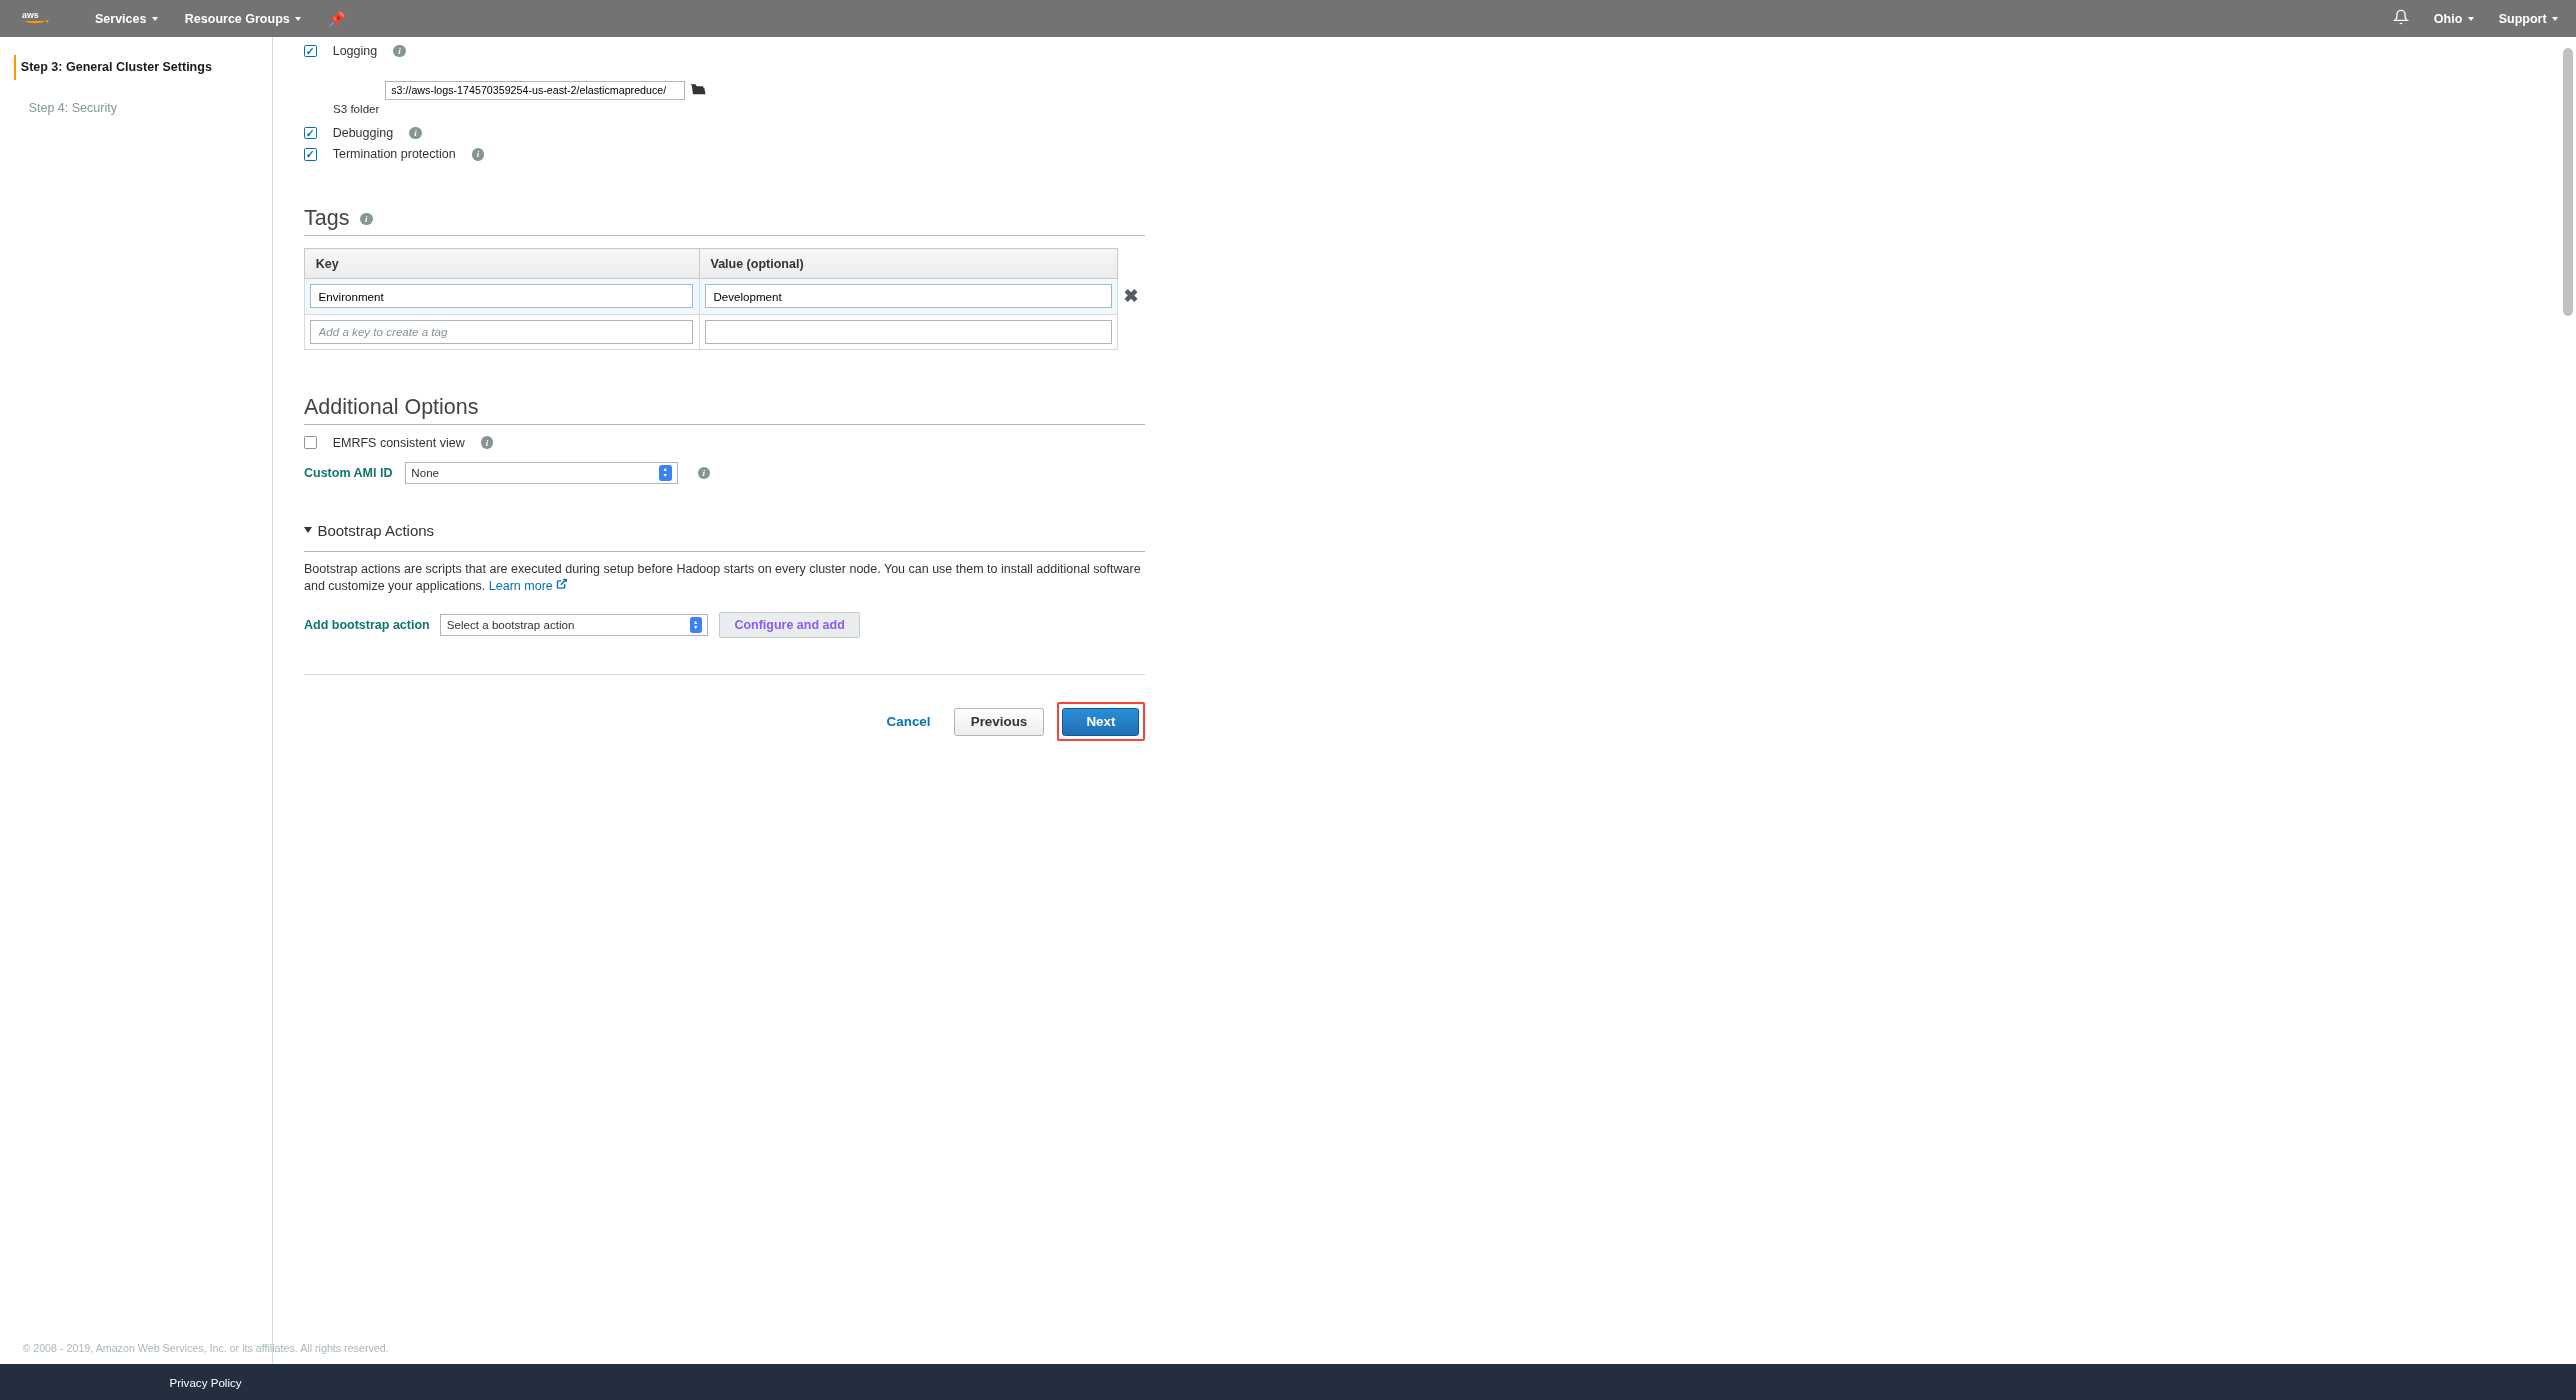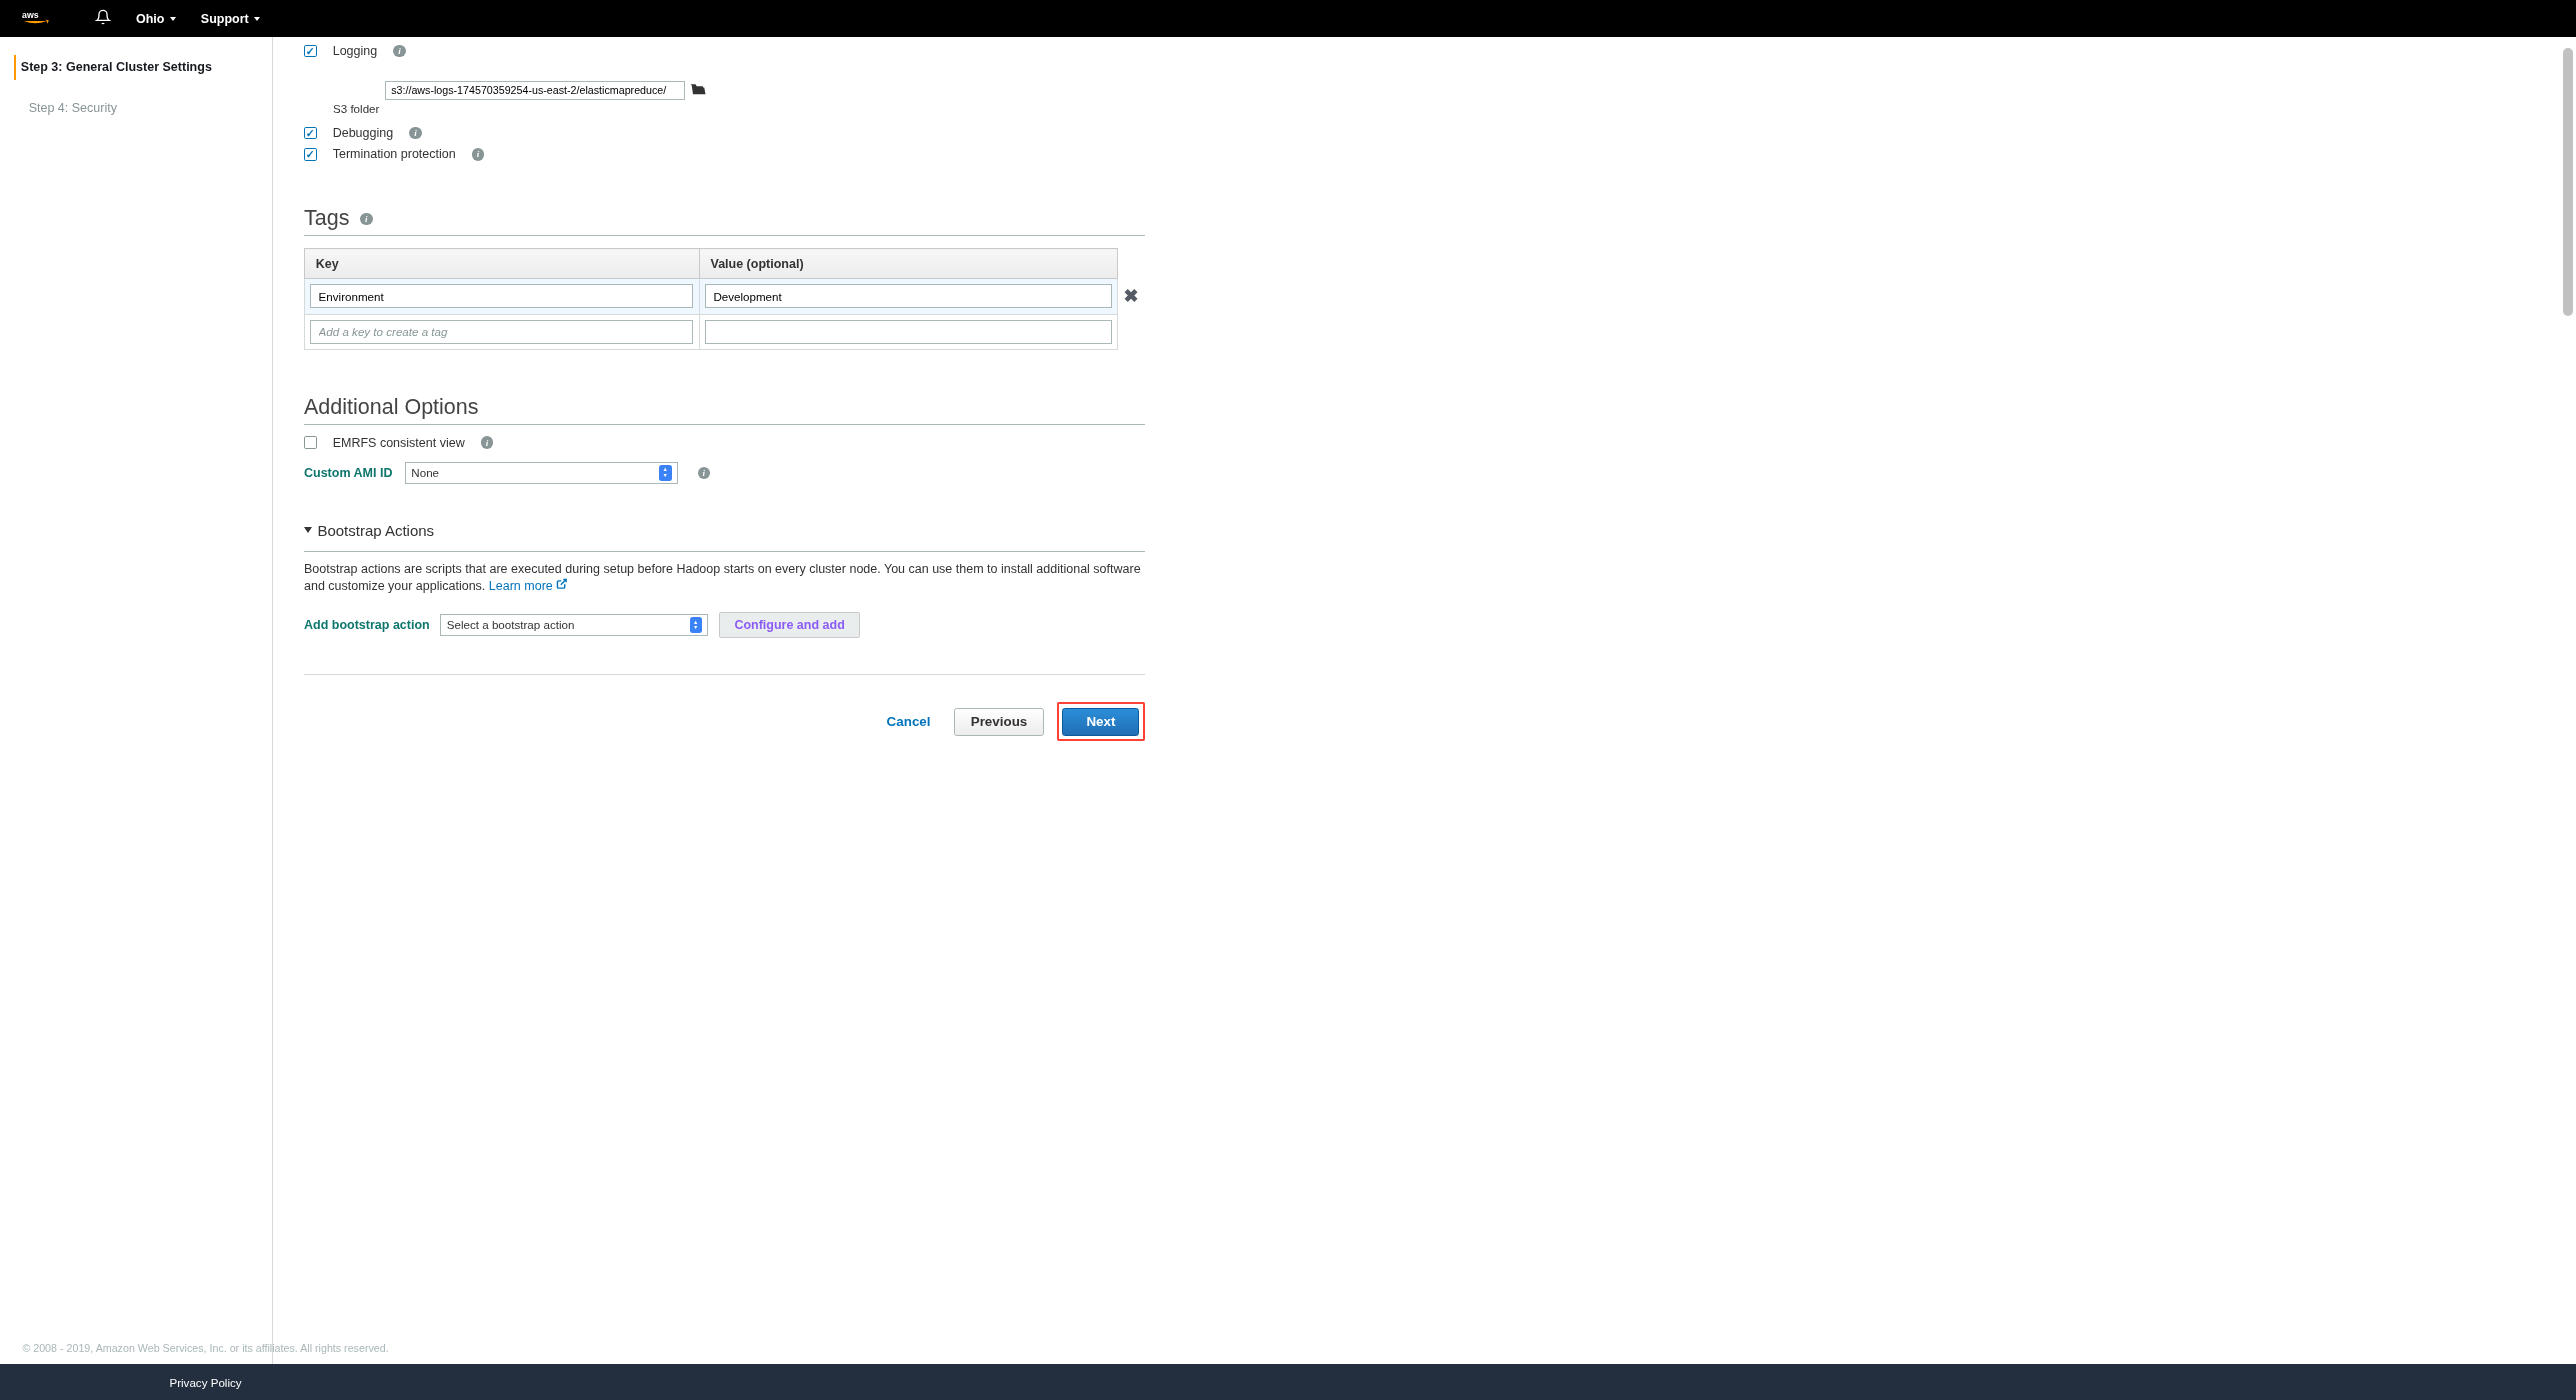--- a/index.html
+++ b/index.html
@@ -1,19 +1,19 @@
 <!DOCTYPE html>
 <html style="font-size:14.3px"><head>
 <meta charset="utf-8">
 <style>
 * { margin: 0; padding: 0; box-sizing: border-box; font-family: -apple-system, BlinkMacSystemFont, "Segoe UI", Helvetica, Arial, sans-serif; }
 body { background: #fff; color: #333; font-size: 11.6px; }
 
 
-.top-nav { background: #000000; height: 37px; display: flex; align-items: center; padding: 0 18px; color: #fff; }
+.top-nav { background: #737373; height: 37px; display: flex; align-items: center; padding: 0 18px; color: #fff; }
 .aws-logo { display: flex; align-items: center; margin-right: 36px; }
 .aws-logo svg { height: 19.7px; }
 .nav-left { display: flex; align-items: center; gap: 27px; flex: 1; }
 .nav-item { color: #fff; font-weight: 600; font-size: 12.5px; display: inline-flex; align-items: center; gap: 5.4px; cursor: pointer; }
 .nav-right { display: flex; align-items: center; gap: 25px; }
 .caret-down { border-left: 3.6px solid transparent; border-right: 3.6px solid transparent; border-top: 4.5px solid currentColor; display: inline-block; }
 
 
 .page { display: flex; min-height: calc(100vh - 73px); }
 .sidebar { width: 273px; border-right: 0.9px solid #d5dbdb; padding: 18px 21.5px; }
@@ -83,20 +83,31 @@
 </style>
 </head>
 <body>
 
 <div class="top-nav">
   <div class="aws-logo">
     <svg viewBox="0 0 60 36" width="41" style="font-size:13px">
         <text x="0" y="16" fill="#fff" font-size="16" font-weight="bold" font-family="Arial">aws</text>
         <path d="M3 22 Q24 30 45 22 L42 19 L49 21 L46 27 L45 22" fill="#ff9900"></path>
       </svg>
+  </div>
+  <div class="nav-left">
+    <span class="nav-item">
+        <span>Services</span>
+        <span class="caret-down"></span>
+      </span>
+    <span class="nav-item">
+        <span>Resource Groups</span>
+        <span class="caret-down"></span>
+      </span>
+    <span class="nav-item" style="font-size:14.3px">📌</span>
   </div>
   <div class="nav-right">
     <span style="font-size:16px">
       <svg width="16" height="16" viewBox="0 0 24 24" fill="none" stroke="#fff" stroke-width="2">
           <path d="M18 8a6 6 0 0 0-12 0c0 7-3 9-3 9h18s-3-2-3-9"></path>
           <path d="M13.7 21a2 2 0 0 1-3.4 0"></path>
         </svg>
     </span>
     <span class="nav-item">
         <span>Ohio</span>

